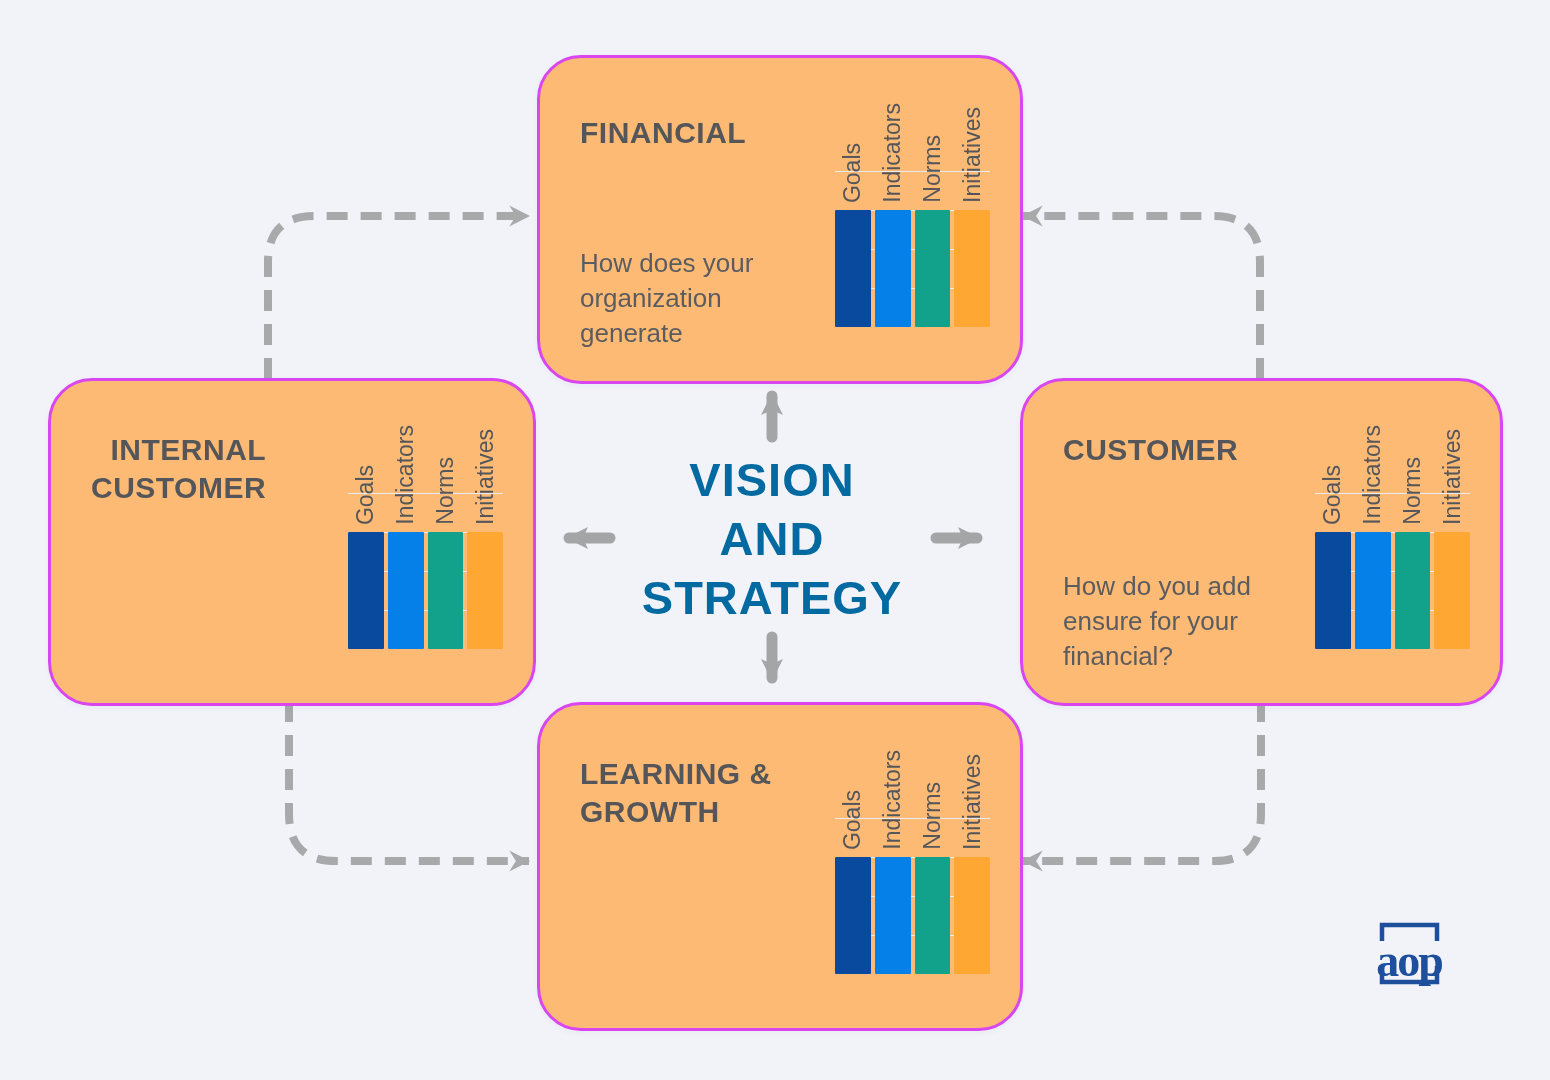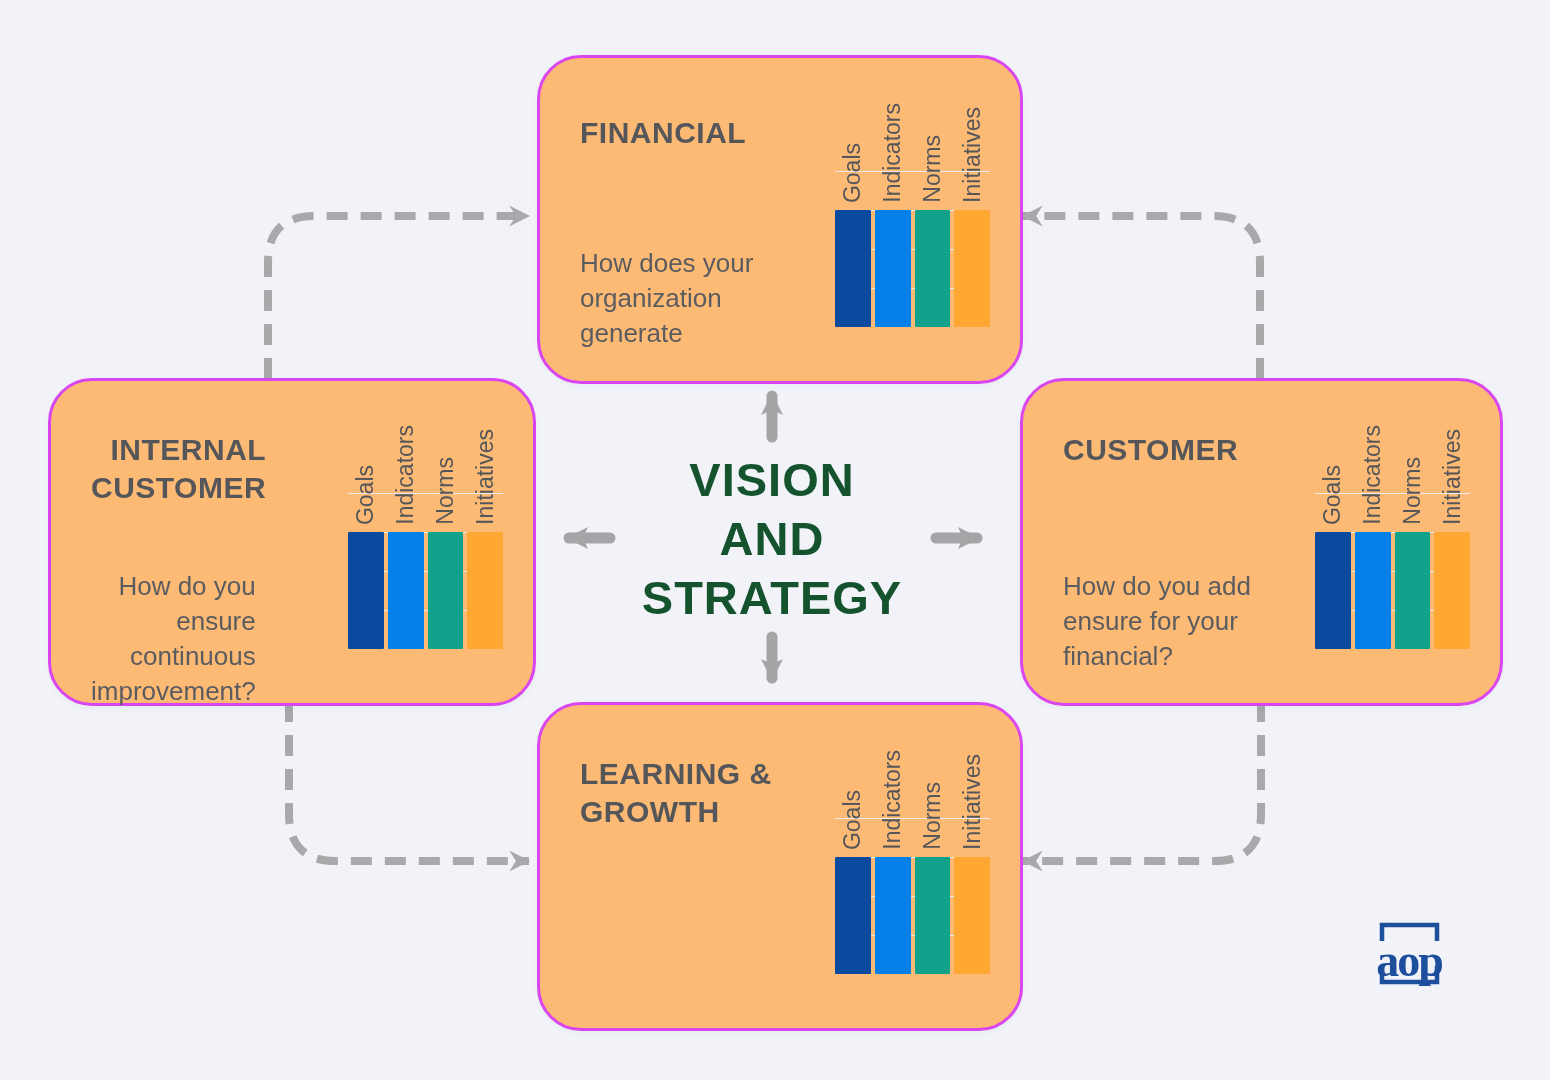--- a/index.html
+++ b/index.html
@@ -34,21 +34,21 @@
   .vlabel { writing-mode:vertical-rl; transform:rotate(180deg); font-size:23px; color:#55565a;
             line-height:1; margin-bottom:7px; }
   .bar { width:100%; height:117px; border-radius:1px; }
   .bar-goals       { background:#0a4a9e; }
   .bar-indicators  { background:#0580e8; }
   .bar-norms       { background:#12a28b; }
   .bar-initiatives { background:#fea733; }
 
   
   .center-label { position:absolute; z-index:2; left:557px; top:450px; width:430px; text-align:center;
-                  margin:0; font-size:47px; line-height:59px; font-weight:800; color:#14532d;
+                  margin:0; font-size:47px; line-height:59px; font-weight:800; color:#0369a1;
                   letter-spacing:1px; }
   .cl { display:block; }
 
   
   .logo { position:absolute; z-index:2; left:1350px; top:912px; }
   .logo text { font-family:"Liberation Serif","DejaVu Serif",serif; font-weight:bold;
                font-size:46px; letter-spacing:-2px; }
 </style>
 </head>
 <body>
@@ -107,26 +107,20 @@
         </div>
       </div>
     </div>
   </section>
 
   <section class="card card-internal">
     <h2 class="card-title">
       <span class="tl">INTERNAL</span>
       <span class="tl">CUSTOMER</span>
     </h2>
-    <div class="question">
-      <div>How do you</div>
-      <div>ensure</div>
-      <div>continuous</div>
-      <div>improvement?</div>
-    </div>
     <div class="mini-chart">
       <div class="grid"></div>
       <div class="cols">
         <div class="col">
           <span class="vlabel">Goals</span>
           <div class="bar bar-goals"></div>
         </div>
         <div class="col">
           <span class="vlabel">Indicators</span>
           <div class="bar bar-indicators"></div>

